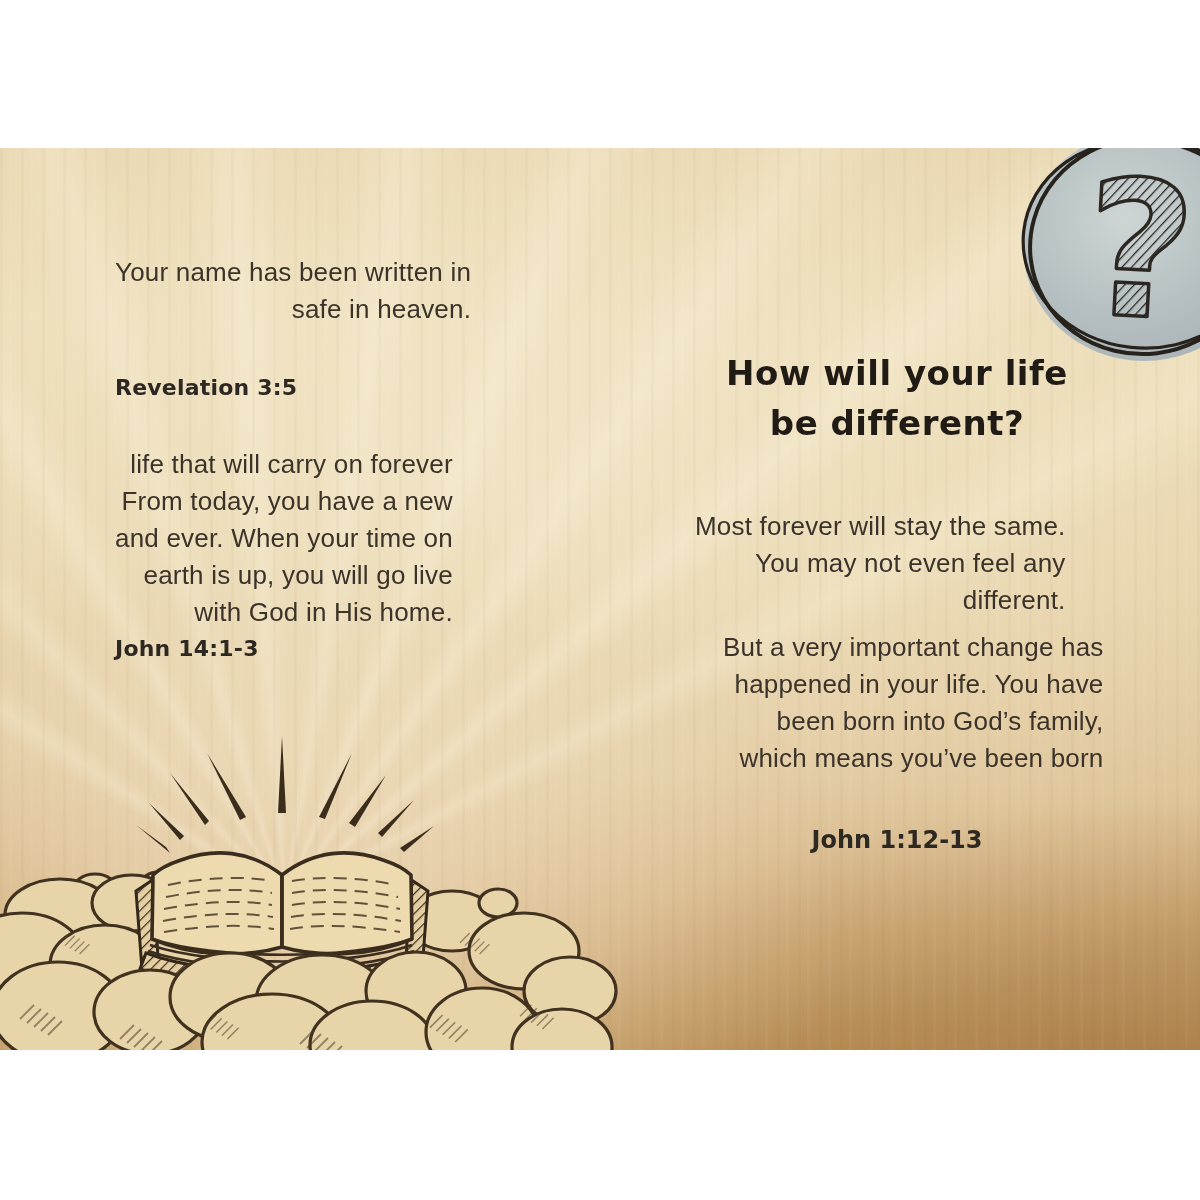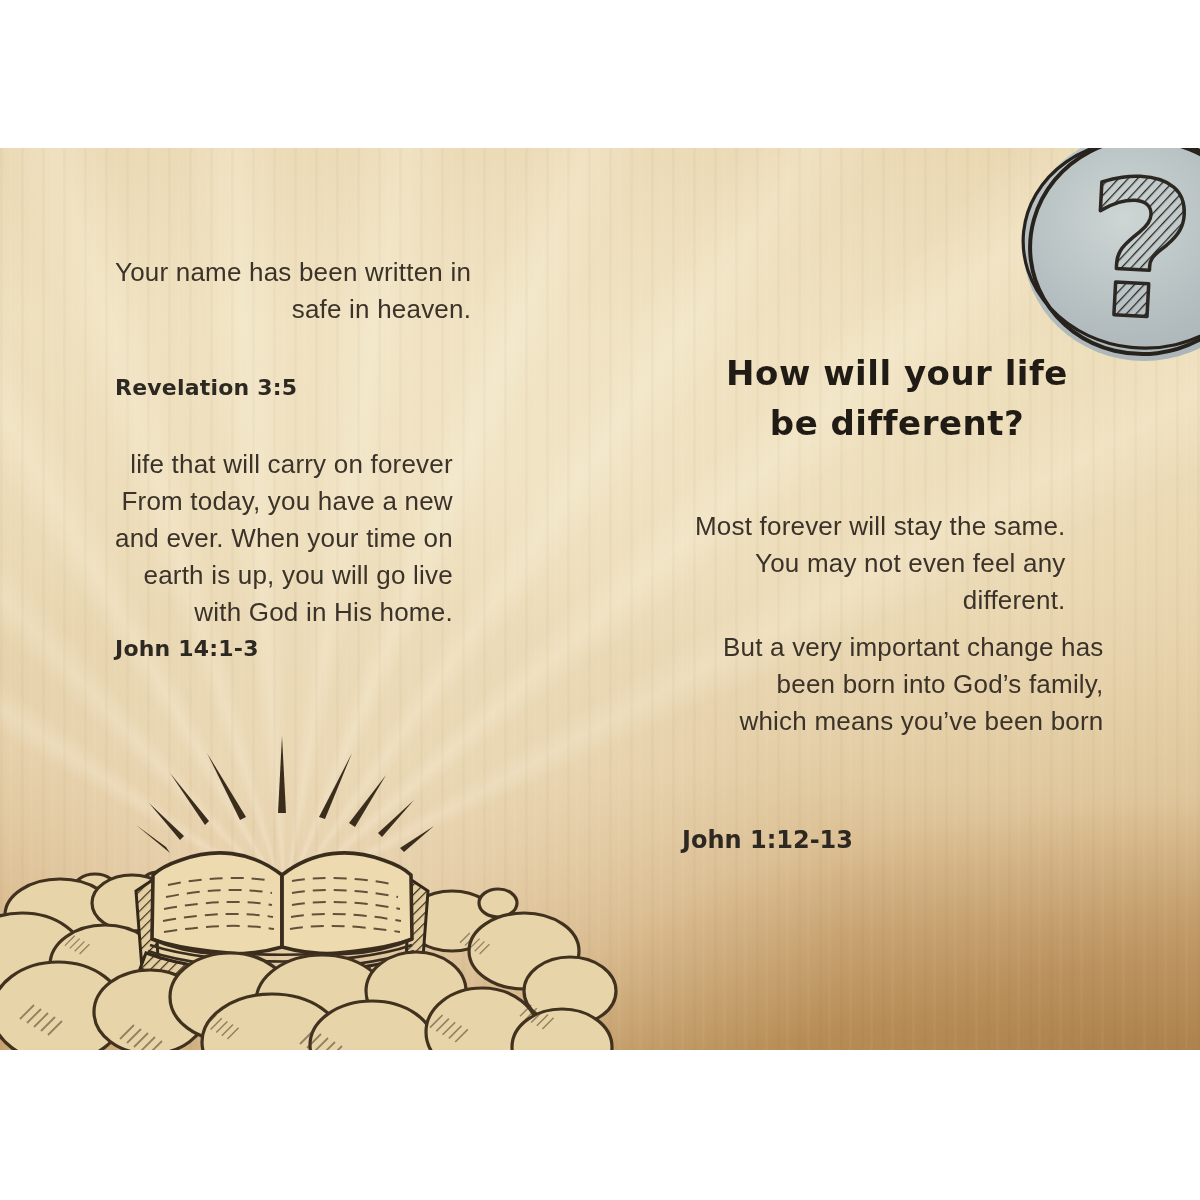--- a/index.html
+++ b/index.html
@@ -40,21 +40,21 @@
   .vref{
     white-space:nowrap;font-size:22px;line-height:28px;color:#2e2822;
     font-weight:bold;font-family:"DejaVu Sans", sans-serif;letter-spacing:.2px;
   }
   .heading{
     width:430px;text-align:center;color:#201b15;font-weight:bold;
     font-family:"DejaVu Sans", sans-serif;
   }
   .heading .hline{font-size:34px;line-height:50px;letter-spacing:.5px;white-space:nowrap;text-align:center;}
   .cref{
-    width:430px;font-size:24px;line-height:30px;color:#2e2822;
+    width:430px;text-align:center;font-size:24px;line-height:30px;color:#2e2822;
     font-weight:bold;font-family:"DejaVu Sans", sans-serif;white-space:nowrap;
   }
   .q-circle{position:absolute;left:958px;top:0;}
   .illus{position:absolute;left:0;top:585px;}
 </style>
 </head>
 <body>
 
 <div class="page">
   <div class="beams"></div>
@@ -98,20 +98,21 @@
   </div>
 
   <div class="block" style="left:695px;top:360px;">
     <div class="bline">Most forever will stay the same.</div>
     <div class="bline">You may not even feel any</div>
     <div class="bline">different.</div>
   </div>
 
   <div class="block" style="left:695px;top:481px;margin-left:28px;">
     <div class="bline">But a very important change has</div>
+    <div class="bline">happened in your life. You have</div>
     <div class="bline">been born into God’s family,</div>
     <div class="bline">which means you’ve been born</div>
   </div>
 
   <div class="block cref" style="left:682px;top:677px;">John 1:12-13</div>
 
   <svg class="illus" width="620" height="317" viewBox="0 0 620 317">
     <defs>
       <pattern id="bh" width="7" height="7" patternUnits="userSpaceOnUse" patternTransform="rotate(45)">
         <rect width="7" height="7" fill="#e4cfa2"></rect>

